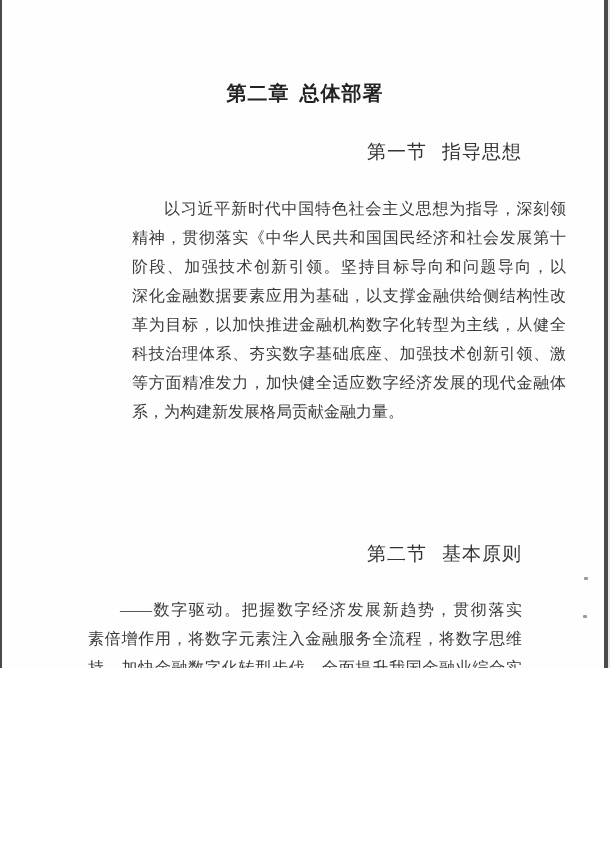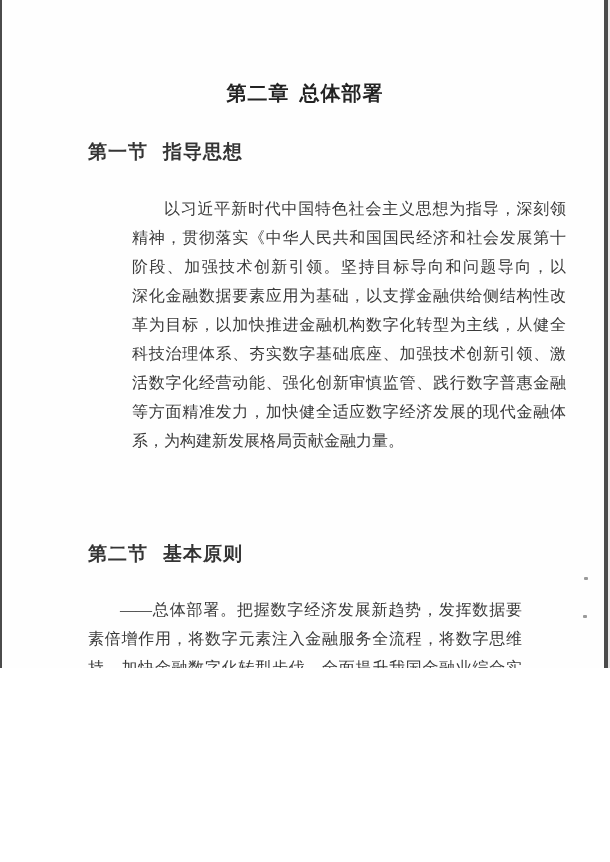--- a/index.html
+++ b/index.html
@@ -38,22 +38,22 @@
   .chapter-title {
     position: absolute; left: 88px; top: 80px; width: 434px;
     text-align: center;
     font-size: 20px; font-weight: bold; color: #232323;
     letter-spacing: 1px;
     font-family: "Liberation Sans", "DejaVu Sans", sans-serif;
   }
   .chapter-title .gap { display: inline-block; width: 10px; }
   .section-title {
     position: absolute; left: 88px; width: 434px;
-    text-align: left;
-    font-size: 19px; font-weight: bold; color: #343434;
+    text-align: right;
+    font-size: 19px; font-weight: normal; color: #343434;
     letter-spacing: 1px;
   }
   .section-title .gap { display: inline-block; width: 15px; }
   .section-title-1 { top: 139px; }
   .section-title-2 { top: 541px; }
 
   
   .para {
     position: absolute; left: 88px; width: 434px;
     font-size: 16px; color: #3a3a3a;
@@ -90,27 +90,26 @@
 
   <div class="section-title section-title-1"><span>第一节</span><span class="gap"></span><span>指导思想</span></div>
 
   <div class="para para-1">
       <div class="line">以习近平新时代中国特色社会主义思想为指导，深刻领</div>
       <div class="line">精神，贯彻落实《中华人民共和国国民经济和社会发展第十</div>
       <div class="line">阶段、加强技术创新引领。坚持目标导向和问题导向，以</div>
       <div class="line">深化金融数据要素应用为基础，以支撑金融供给侧结构性改</div>
       <div class="line">革为目标，以加快推进金融机构数字化转型为主线，从健全</div>
       <div class="line">科技治理体系、夯实数字基础底座、加强技术创新引领、激</div>
-      <div class="line">活数字化经营动能、强化创新审慎监管、践行数字普惠金融</div>
       <div class="line">等方面精准发力，加快健全适应数字经济发展的现代金融体</div>
       <div class="line last-left">系，为构建新发展格局贡献金融力量。</div>
     </div>
 
   <div class="section-title section-title-2"><span>第二节</span><span class="gap"></span><span>基本原则</span></div>
 
   <div class="para para-2">
-      <div class="line">——总体部署。把握数字经济发展新趋势，发挥数据要</div>
+      <div class="line">——数字驱动。把握数字经济发展新趋势，贯彻落实</div>
       <div class="line">素倍增作用，将数字元素注入金融服务全流程，将数字思维</div>
       <div class="line">持，加快金融数字化转型步伐，全面提升我国金融业综合实</div>
     </div>
 
   <div class="page-number">4</div>
 </div>
 
 </body></html>

